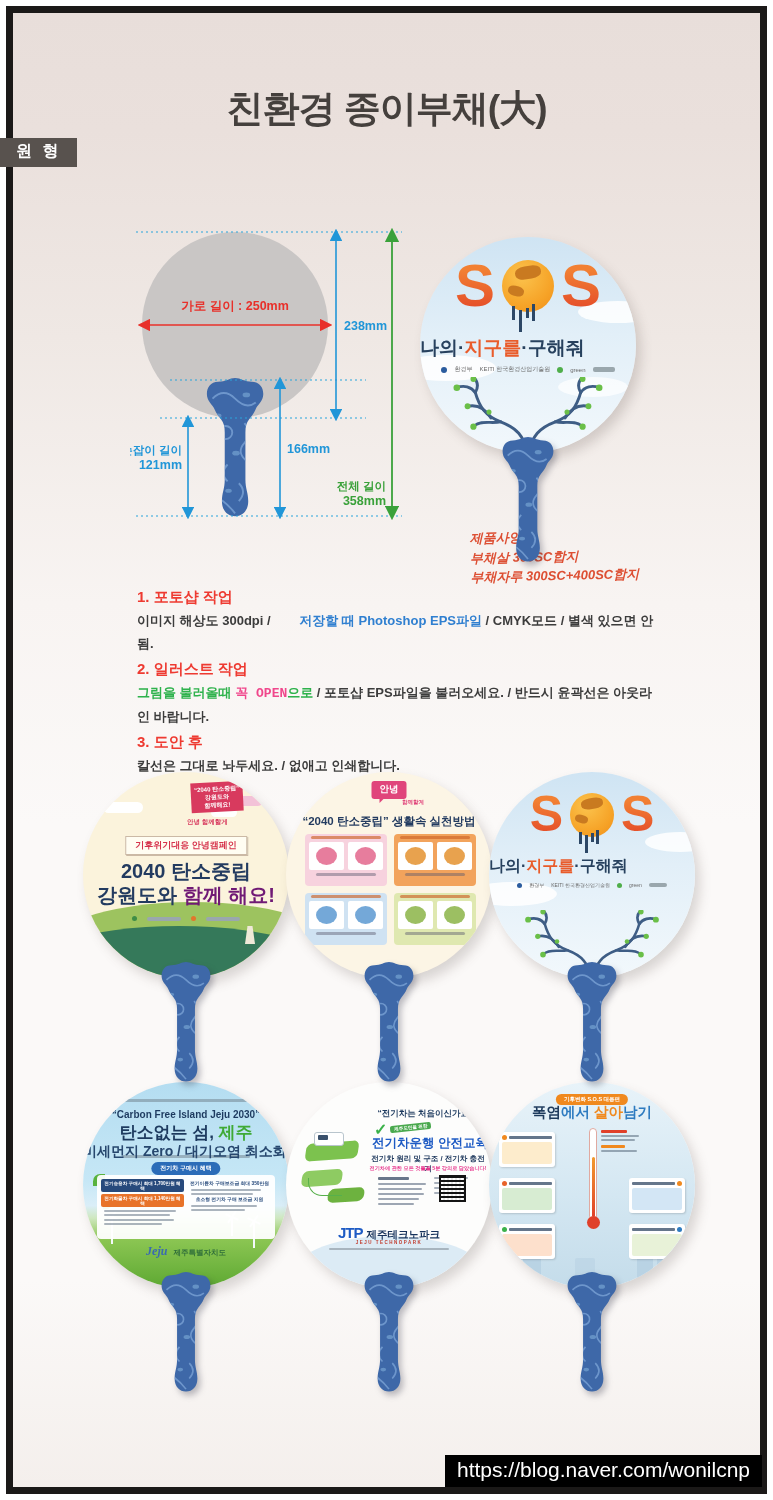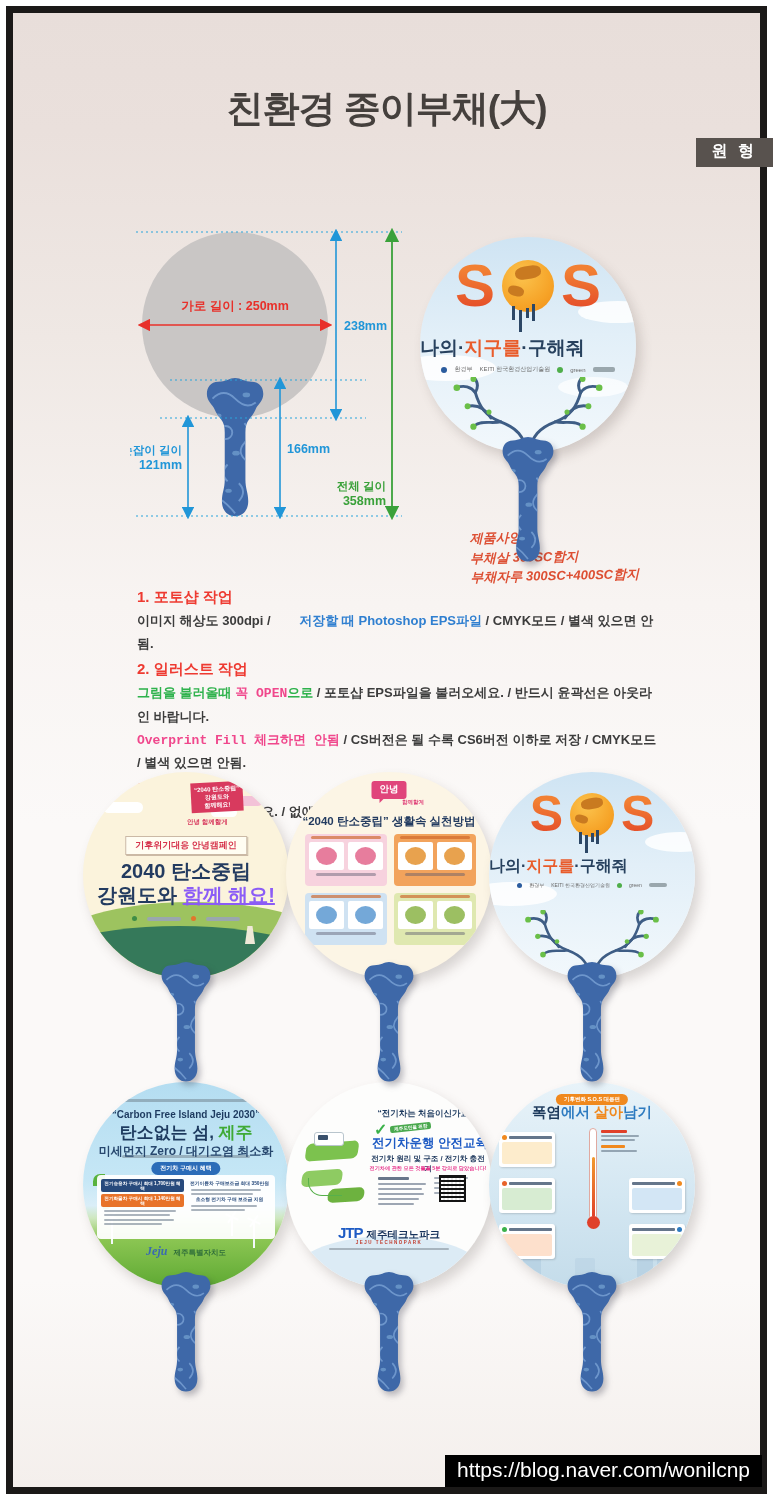--- a/index.html
+++ b/index.html
@@ -6,21 +6,21 @@
   html,body { width:773px; height:1500px; }
   body { position:relative; background:#ffffff; font-family:"Liberation Sans", sans-serif; overflow:hidden; }
 
   
   .paper { position:absolute; inset:6px; border:7px solid #1b1918;
     background:linear-gradient(180deg,#e8deda 0%,#eae0dc 8%,#efe8e4 22%,#f8f4f2 40%,#fbf9f8 55%,#fbf9f8 86%,#f4efec 100%); }
 
   
   .title { position:absolute; top:84px; left:0; right:0; text-align:center;
     font-size:37px; font-weight:900; color:#45403d; letter-spacing:-1px; }
-  .badge-wrap { position:absolute; top:138px; left:0; right:0; text-align:right; }
+  .badge-wrap { position:absolute; top:138px; left:0; right:0; text-align:left; }
   .badge { display:inline-block; background:#58524e; color:#fff; font-size:16px; font-weight:700;
     padding:3px 16px 5px; letter-spacing:3px; }
 
   
   .diagram { position:absolute; left:130px; top:228px; width:296px; height:300px; }
   .diagram text { font-family:"Liberation Sans",sans-serif; font-weight:bold; }
 
   
   .fan { position:absolute; }
   .face { border-radius:50%; position:relative; overflow:hidden;
@@ -76,21 +76,21 @@
   .hill1 { position:absolute; bottom:-34px; left:-46px; width:310px; height:110px; background:#9dc35f; border-radius:50%; }
   .hill2 { position:absolute; bottom:-58px; right:-60px; width:340px; height:110px; background:#35795a; border-radius:50%; }
   .gw-cloud { position:absolute; border-radius:12px; }
   .flag { position:absolute; top:10px; left:108px; width:52px; background:#d83a5e; color:#fff; font-size:6px; font-weight:700;
     text-align:center; line-height:1.35; padding:3px 2px; transform:rotate(-3deg); z-index:2; }
   .flag-sub { position:absolute; top:46px; left:104px; color:#d83a5e; font-size:6.5px; font-weight:800; z-index:2; }
   .gw-banner { position:absolute; top:64px; left:50%; transform:translateX(-50%); background:#fffdf2; border:1px solid #cbb9a5;
     color:#d6334c; font-size:9px; font-weight:800; padding:2px 9px; white-space:nowrap; box-shadow:1px 1px 0 #cbb9a5; z-index:2; }
   .gw-t1 { position:absolute; top:86px; left:0; right:0; text-align:center; font-size:20px; font-weight:900; color:#233b60; z-index:2; }
   .gw-t2 { position:absolute; top:110px; left:0; right:0; text-align:center; font-size:20px; font-weight:900; color:#233b60; z-index:2; }
-  .gw-t2 .red { color:#8b5cf6;text-decoration:underline; }
+  .gw-t2 .red { color:#701a75; }
   .gw-logos { position:absolute; top:144px; left:0; right:0; display:flex; justify-content:center; gap:10px;
     font-size:5px; color:#555; align-items:center; z-index:2; }
   .gw-logos .dotg { width:5px; height:5px; border-radius:50%; background:#3f8d46; }
   .gw-logos .doto { width:5px; height:5px; border-radius:50%; background:#e2762c; }
   .windmill { position:absolute; right:34px; bottom:34px; width:10px; height:18px; background:#efe9d8; z-index:2;
     clip-path:polygon(25% 0,75% 0,100% 100%,0 100%); }
   .windmill::before { content:""; position:absolute; left:3px; top:-8px; width:2px; height:10px; background:#efe9d8; transform:rotate(40deg); }
   .windmill::after { content:""; position:absolute; left:1px; top:-7px; width:9px; height:2px; background:#efe9d8; transform:rotate(-20deg); }
 
   
@@ -109,21 +109,21 @@
   .cap { margin:3px auto 0; width:60px; height:2.5px; background:rgba(90,90,110,.45); border-radius:2px; }
   .c-pink { background:#f7d2de; } .c-orange { background:#f2a35c; } .c-blue { background:#cfe2f2; } .c-green { background:#dfe8b0; }
   .t1::after { background:#e77d9d; } .t2::after { background:#e8a24e; } .t3::after { background:#74a8d8; } .t4::after { background:#9cbf62; }
 
   
   .jeju { background:linear-gradient(180deg,#b4ddf1 0%,#c6e7f6 48%,#daeef8 60%,#cfe8c0 66%,#8cc653 76%,#5da832 100%); }
   .jj-top-bar { position:absolute; top:17px; left:50%; transform:translateX(-50%); width:150px; height:2.5px; background:rgba(90,100,110,.4); border-radius:2px; }
   .jj-en { position:absolute; top:27px; left:0; right:0; text-align:center; font-size:10px; font-weight:800; color:#1d3a5f; z-index:2; }
   .jj-t { position:absolute; top:39px; left:0; right:0; text-align:center; font-size:17px; font-weight:900; color:#1d3a5f; z-index:2; }
   .jj-t .green2 { color:#3faa35; }
-  .jj-sub { position:absolute; top:61px; left:0; right:0; text-align:center; font-size:12px; font-weight:800; color:#27476e; z-index:2; }
+  .jj-sub { position:absolute; top:61px; left:0; right:0; text-align:left; font-size:14px; font-weight:800; color:#27476e; z-index:2; }
   .jj-bar2 { position:absolute; top:73px; left:50%; transform:translateX(-50%); width:128px; height:2.5px; background:rgba(90,100,110,.4); border-radius:2px; }
   .jj-pill { position:absolute; top:80px; left:50%; transform:translateX(-50%); background:#2b6cb8; color:#fff;
     font-size:6px; font-weight:700; padding:1.5px 9px 2px; border-radius:7px; white-space:nowrap; z-index:2; }
   .jj-box { position:absolute; top:93px; left:14px; width:178px; height:64px; background:rgba(255,255,255,.94);
     border-radius:4px; display:flex; gap:4px; padding:4px; z-index:2; }
   .jj-col { flex:1; }
   .jj-h-navy { background:#274a7c; color:#fff; font-size:4.6px; font-weight:700; padding:1.5px 2px; border-radius:2px; text-align:center; }
   .jj-h-orange { background:#e8732a; color:#fff; font-size:4.6px; font-weight:700; padding:1.5px 2px; border-radius:2px; text-align:center; margin-top:2px; }
   .jj-h-text { color:#274a7c; font-size:4.8px; font-weight:800; text-align:center; margin-top:1px; }
   .jj-line { height:2px; background:rgba(70,90,110,.45); border-radius:1px; margin:2.5px 3px 0; }
@@ -321,21 +321,20 @@
   <div>제품사양</div>
   <div>부채살 300SC합지</div>
   <div>부채자루 300SC+400SC합지</div>
 </div>
 
 <div class="instructions">
   <div class="head">1. 포토샵 작업</div>
   <div><span>이미지 해상도 300dpi / </span><span class="blue">저장할 때 Photoshop EPS파일</span><span> / CMYK모드 / 별색 있으면 안됨.</span></div>
   <div class="head">2. 일러스트 작업</div>
   <div><span class="green">그림을 불러올때 </span><span class="pink">꼭 OPEN</span><span class="green">으로</span><span> / 포토샵 EPS파일을 불러오세요. / 반드시 윤곽선은 아웃라인 바랍니다.</span></div>
-  <div><span class="pink">Overprint Fill 체크하면 안됨</span><span> / CS버전은 될 수록 CS6버전 이하로 저장 / CMYK모드 / 별색 있으면 안됨.</span></div>
   <div class="head">3. 도안 후</div>
   <div>칼선은 그대로 놔두세요. / 없애고 인쇄합니다.</div>
 </div>
 
 <div class="row1">
 
   <div class="fan fan-a">
     <div class="face gface gangwon">
       <div class="gw-cloud" style="left:20px;top:30px;width:40px;height:11px;background:#fff;"></div>
       <div class="gw-cloud" style="right:26px;top:24px;width:30px;height:10px;background:#f3c2d8;"></div>

